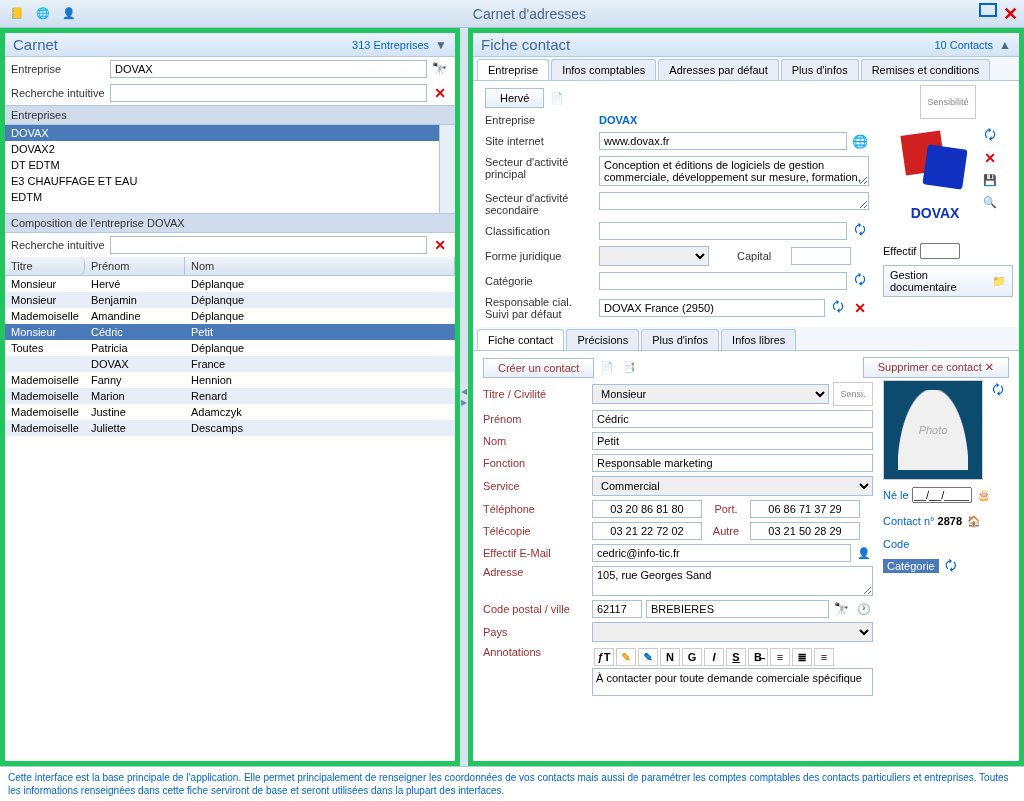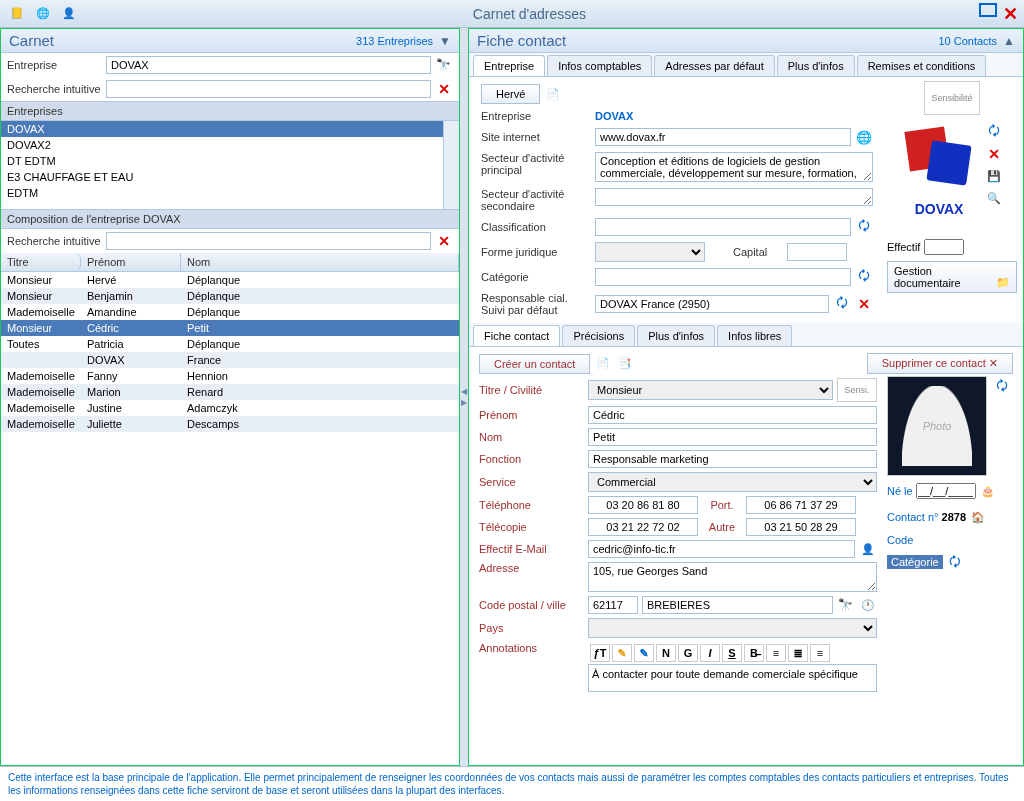--- a/index.html
+++ b/index.html
@@ -5,21 +5,21 @@
 * { box-sizing: border-box; margin: 0; padding: 0; font-family: Arial, sans-serif; font-size: 11px; }
 body { background: #fff; width: 1024px; height: 801px; overflow: hidden; display: flex; flex-direction: column; }
 .titlebar { height: 28px; background: linear-gradient(#e8f0f8,#d0e0f0); display: flex; align-items: center; padding: 0 6px; border-bottom: 1px solid #a8c0d8; }
 .titlebar .icons { display: flex; gap: 4px; }
 .titlebar .icon-btn { width: 22px; height: 22px; display: flex; align-items: center; justify-content: center; cursor: pointer; }
 .titlebar .title { flex: 1; text-align: center; font-size: 14px; color: #4a6a8a; }
 .titlebar .win-controls { display: flex; gap: 6px; }
 .titlebar .close-x { color: #d00; font-size: 18px; font-weight: bold; cursor: pointer; }
 .titlebar .win-box { width: 18px; height: 14px; border: 2px solid #06c; cursor: pointer; }
 .main-split { flex: 1; display: flex; min-height: 0; }
-.pane { display: flex; flex-direction: column; border: 1px solid #22c55e; }
+.pane { display: flex; flex-direction: column; border: 5px solid #22c55e; }
 .pane.left { width: 460px; }
 .pane.right { flex: 1; }
 .splitter { width: 8px; background: #d8e4f0; cursor: col-resize; display: flex; flex-direction: column; align-items: center; justify-content: center; gap: 2px; }
 .splitter span { font-size: 8px; color: #6a8aaa; }
 .pane-header { height: 24px; background: linear-gradient(#eaf2fa,#d4e4f4); display: flex; align-items: center; padding: 0 8px; border-bottom: 1px solid #b0c8e0; }
 .pane-header .ph-title { font-size: 15px; color: #4068a0; }
 .pane-header .spacer { flex: 1; }
 .pane-header .ph-link { color: #06c; cursor: pointer; }
 .pane-header .chev { color: #4a6a8a; margin-left: 6px; cursor: pointer; font-size: 12px; }
 .form-row { display: flex; align-items: center; padding: 3px 6px; gap: 4px; }
@@ -56,31 +56,31 @@
 .logo-blue { position: absolute; width: 40px; height: 40px; background: #1030c0; top: 22px; left: 30px; transform: rotate(8deg); border-radius: 3px; }
 .logo-txt { position: absolute; bottom: -16px; width: 100%; text-align: center; font-size: 14px; font-weight: bold; color: #1030c0; }
 .right-icons-col { display: flex; flex-direction: column; gap: 4px; padding: 2px; }
 .right-icons-col .ic { border: 1px solid transparent; }
 .sensibilite-box { width: 56px; height: 34px; border: 1px solid #ccc; display: flex; align-items: center; justify-content: center; font-size: 9px; color: #888; }
 .fc-form label { color: #a03030; width: 105px; display: inline-block; }
 .fc-form .form-row { padding: 2px 4px; }
 .fc-input { flex: 1; }
 .phone-seg { text-align: center; }
 .small-lbl { color: #a03030; width: 40px; text-align: center; }
-.photo-box { width: 100px; height: 100px; background: #0f172a; border: 1px solid #ccc; display: flex; align-items: center; justify-content: center; color: #aaa; font-style: italic; position: relative; }
+.photo-box { width: 100px; height: 100px; background: #0c4a6e; border: 1px solid #ccc; display: flex; align-items: center; justify-content: center; color: #aaa; font-style: italic; position: relative; }
 .photo-silhouette { width: 70px; height: 80px; background: radial-gradient(circle at 50% 30%, #f0f0f0 20px, transparent 21px), radial-gradient(ellipse at 50% 100%, #f0f0f0 35px, transparent 36px); }
 .rt-toolbar { display: flex; gap: 2px; padding: 2px; }
 .rt-toolbar .rtb { width: 20px; height: 18px; border: 1px solid #ccc; display: flex; align-items: center; justify-content: center; cursor: pointer; background: #fff; font-size: 11px; font-weight: bold; }
 .annot-box { border: 1px solid #a8c0d8; padding: 3px; min-height: 28px; }
 .footer { padding: 4px 8px; color: #06c; font-size: 10px; line-height: 1.3; border-top: 1px solid #b0c8e0; }
 .ent-list-wrap { display: flex; height: 88px; }
 .ent-list { flex: 1; overflow: hidden; }
 .ent-row { padding: 2px 6px; cursor: pointer; }
 .ent-row.sel { background: #4a7ab8; color: #fff; }
-.gdoc-btn { border: 1px solid #a8c0d8; background: linear-gradient(#fff,#e8eef8); padding: 3px 6px; cursor: pointer; display: flex; align-items: flex-end; gap: 16px; }
+.gdoc-btn { border: 1px solid #a8c0d8; background: linear-gradient(#fff,#e8eef8); padding: 3px 6px; cursor: pointer; display: flex; align-items: center; gap: 16px; }
 .contact-meta { font-size: 11px; padding: 2px 0; }
 .contact-meta .mlab { color: #06c; }
 .contact-meta .cat { background: #4a7ab8; color: #fff; padding: 1px 4px; }
 </style>
 </head>
 <body>
 
 <div class="titlebar">
   <div class="icons">
     <span class="icon-btn">📒</span>

